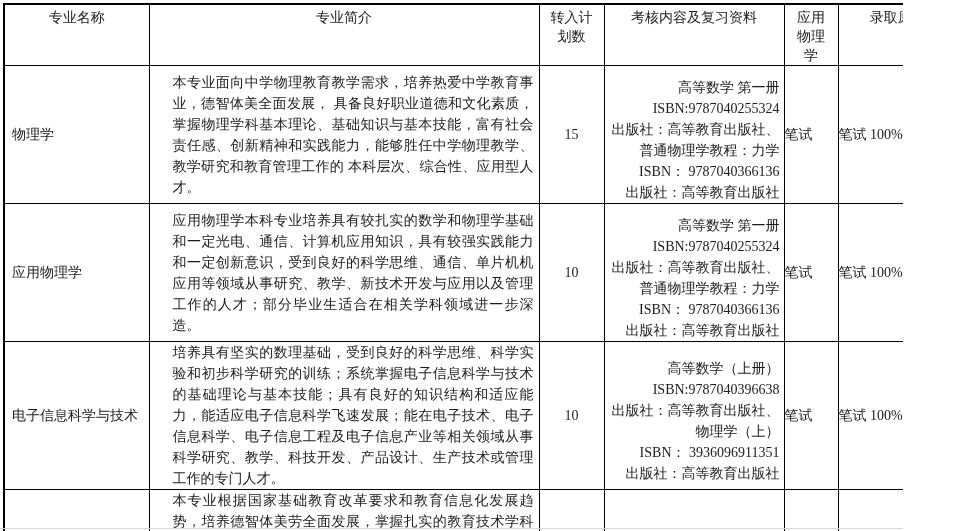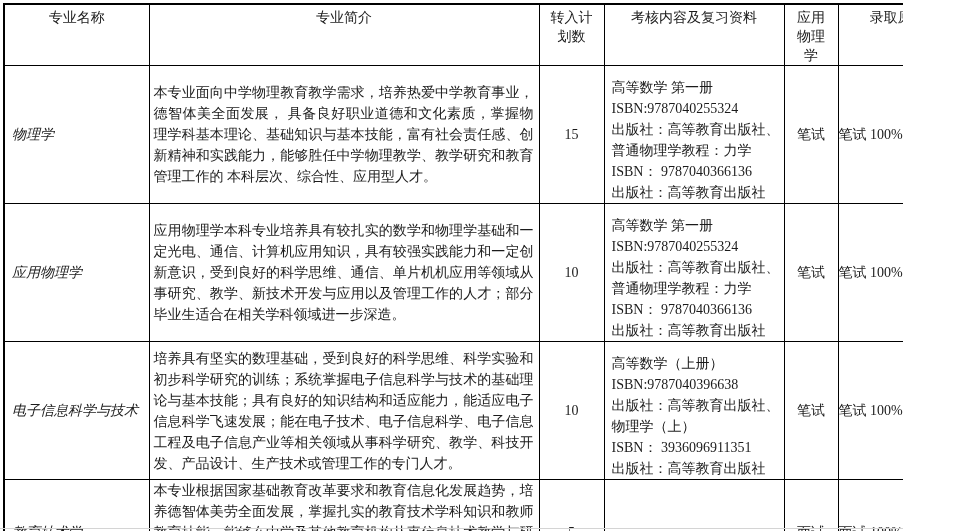--- a/index.html
+++ b/index.html
@@ -37,25 +37,25 @@
   }
   .majors td {
     vertical-align: middle;
     line-height: 21px;
   }
   tr.h-header { height: 40px; }
   tr.h-r0 { height: 126px; }
   tr.h-r1 { height: 122px; }
   tr.h-r2 { height: 129px; }
   tr.h-r3 { height: 100px; }
-  .c-major     { text-align: left;   padding: 2px 4px 2px 7px; font-style: italic; }
-  .c-intro     { text-align: justify;padding: 0 5px 0 4px; }
+  .c-major     { text-align: left;   padding: 2px 4px 2px 7px; }
+  .c-intro     { text-align: justify;padding: 0 5px 0 23px; }
   .c-plan      { text-align: center; padding: 0; margin-top: 42px; }
-  .c-materials { text-align: left;   padding: 11px 4px 0 7px; white-space: pre-line; }
-  .c-method    { text-align: center; padding: 0; margin-left: 44px; }
+  .c-materials { text-align: right;   padding: 11px 4px 0 7px; white-space: pre-line; }
+  .c-method    { text-align: left; padding: 0; margin-left: 44px; }
   .c-principle { text-align: left;   padding: 0 3px 0 0; }
   .bottom-divider {
     position: absolute;
     left: 0;
     top: 528px;
     width: 961px;
     height: 1px;
     background: #d4d4d4;
   }
 </style>

